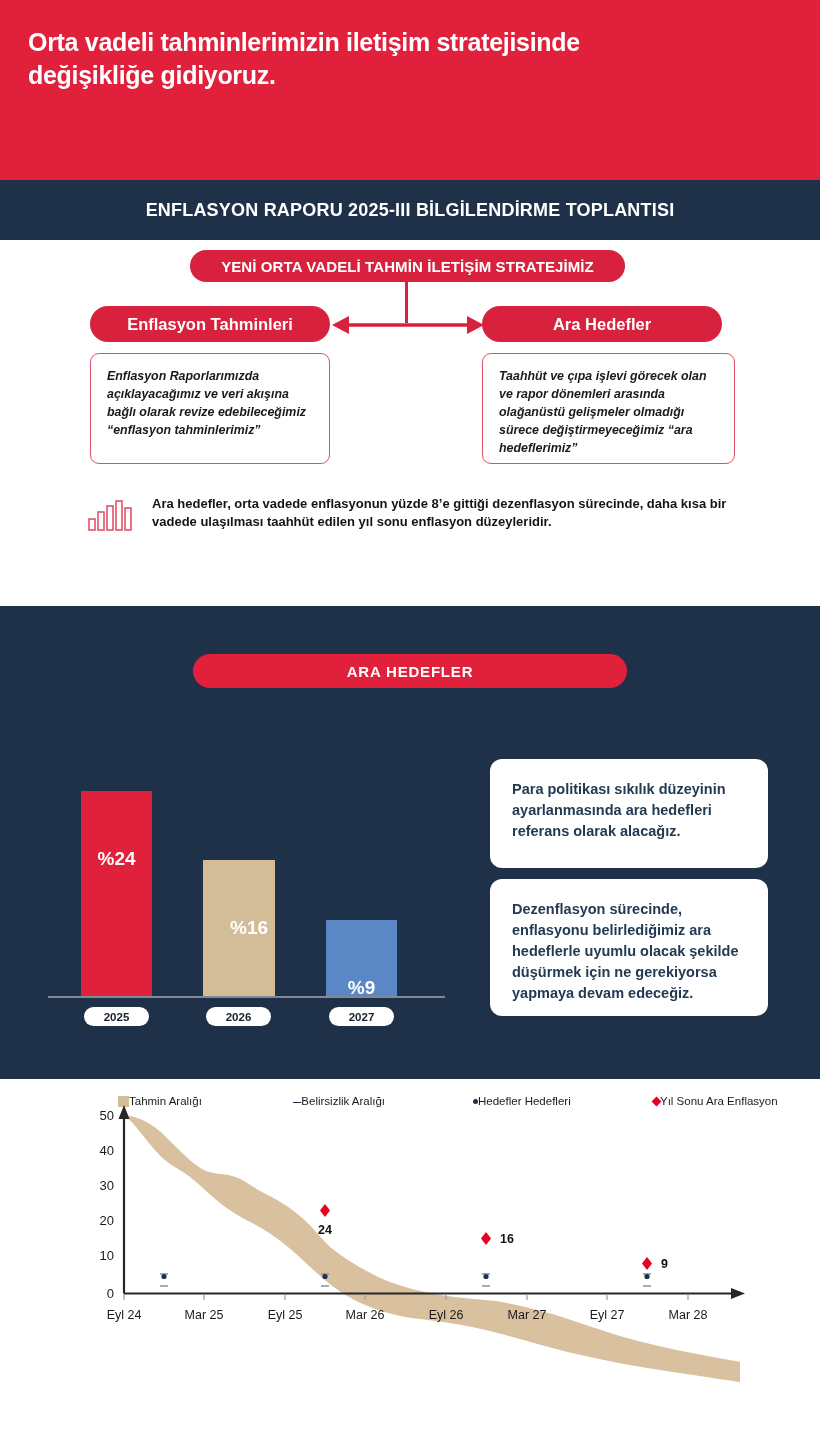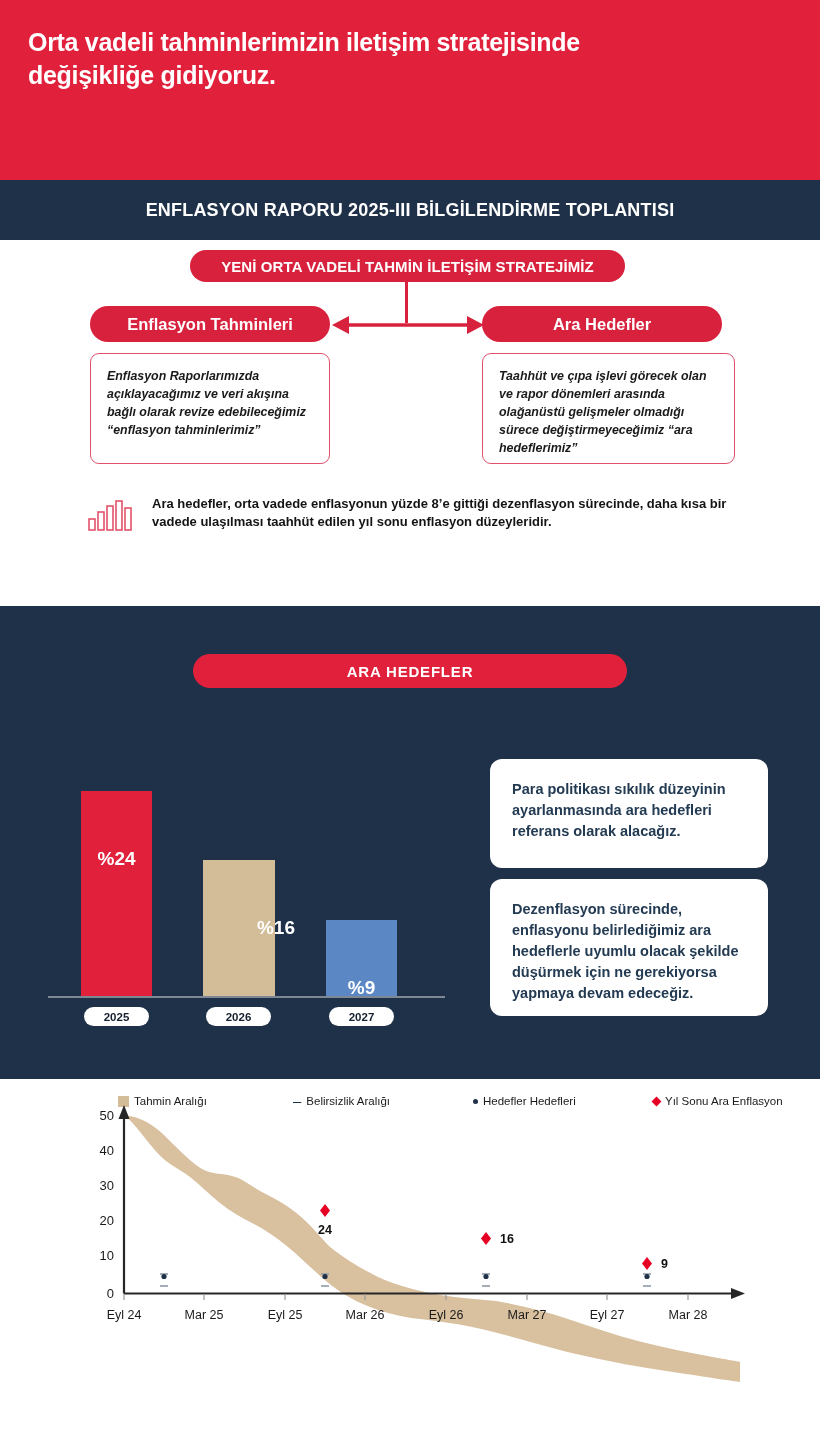--- a/index.html
+++ b/index.html
@@ -189,21 +189,21 @@
   }
   .legend {
     position: absolute;
     left: 118px; top: 16px;
     display: flex;
     align-items: center;
     gap: 0px;
     font-size: 11.5px;
     color: #1a1a1a;
   }
-  .legend-item { display: flex; align-items: center; gap: 5px; }
+  .legend-item { display: flex; align-items: center; }
   .lg-swatch { width: 11px; height: 11px; background: #D3BC98; display: inline-block; }
   .lg-dash { font-size: 15px; color: #1E3148; line-height: 0; }
   .lg-dot { width: 5px; height: 5px; border-radius: 50%; background: #1E3148; display: inline-block; }
   .lg-diamond {
     width: 7px; height: 7px; background: #E60024;
     display: inline-block; transform: rotate(45deg);
   }
   .chart-svg { position: absolute; left: 0; top: 0; }
 
   .abs { position: absolute; }
@@ -257,21 +257,21 @@
 
   <div class="pill-banner">ARA HEDEFLER</div>
 
   <div>
 
     <div class="bar" style="left:81px; top:185px; width:71px; height:206px; background:#E1203B;"></div>
     <div class="bar-label" style="left:81px; top:202px; width:71px;">%24</div>
     <div class="yearchip" style="left:84px; top:401px; width:65px;">2025</div>
 
     <div class="bar" style="left:203px; top:254px; width:72px; height:137px; background:#D3BC98;"></div>
-    <div class="bar-label" style="left:203px; top:271px; width:92px;text-align:right;">%16</div>
+    <div class="bar-label" style="left:203px; top:271px; width:92px;">%16</div>
     <div class="yearchip" style="left:206px; top:401px; width:65px;">2026</div>
 
     <div class="bar" style="left:326px; top:314px; width:71px; height:77px; background:#5B87C4;"></div>
     <div class="bar-label" style="left:326px; top:331px; width:71px;">%9</div>
     <div class="yearchip" style="left:329px; top:401px; width:65px;">2027</div>
 
     <div class="abs" style="left:48px; top:390px; width:397px; height:2px; background:#7E8894;"></div>
   </div>
 
   <div class="whitecard" style="left:490px; top:153px; width:278px; height:109px;">Para politikası sıkılık düzeyinin ayarlanmasında ara hedefleri referans olarak alacağız.</div>

